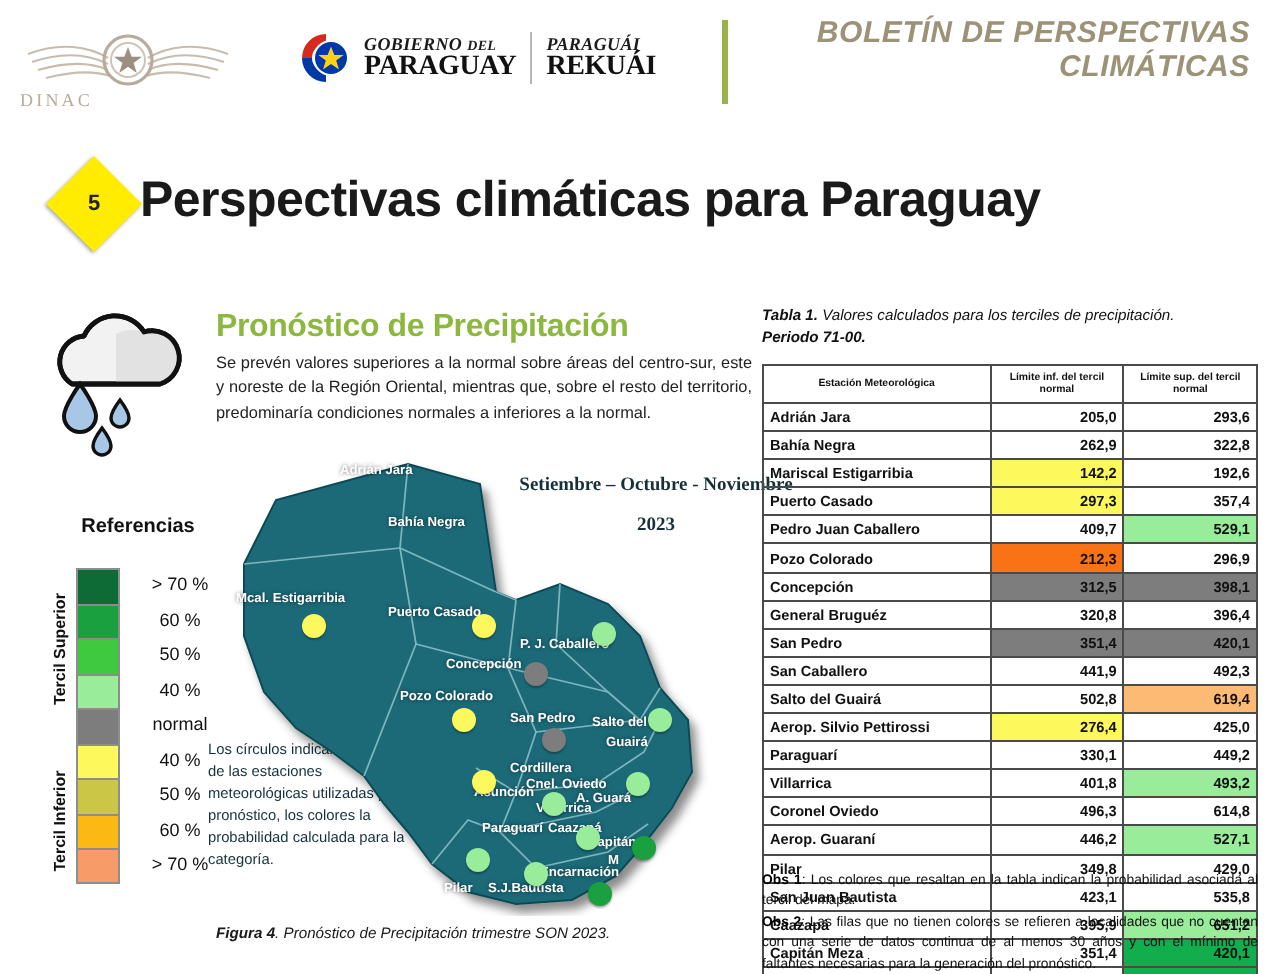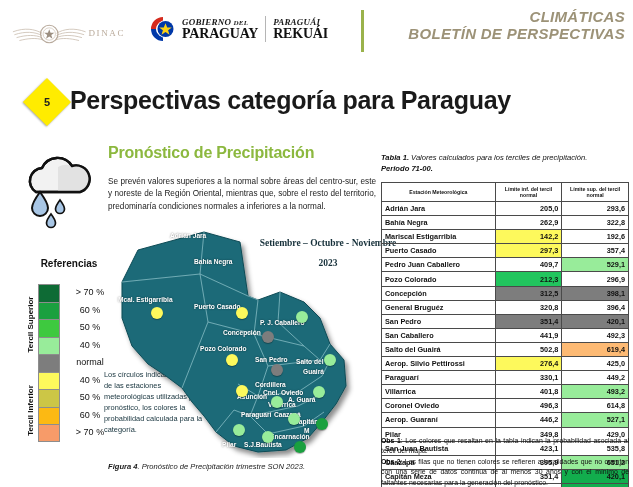--- a/index.html
+++ b/index.html
@@ -10,21 +10,21 @@
     color:#1a1a1a;
     overflow:hidden;
     position:relative;
   }
   .page{position:relative;width:633px;height:487px;}
 
   
   .header{position:absolute;left:0;top:0;width:633px;height:62px;}
   .dinac-logo{
     position:absolute;left:10px;top:6px;width:115px;height:56px;
-    display:flex;flex-direction:row;align-items:center;justify-content:center;
+    display:flex;flex-direction:column;align-items:flex-start;justify-content:center;
   }
   .dinac-wings{width:108px;height:34px;position:relative;}
   .dinac-name{
     font-family:"Liberation Serif",serif;font-size:9px;letter-spacing:1.6px;
     color:#b9aa9a;margin-top:-2px;
   }
   .gov-logo{position:absolute;left:150px;top:13px;height:32px;display:flex;align-items:center;gap:6px;}
   .gov-emblem{width:26px;height:26px;position:relative;flex:0 0 auto;}
   .gov-text{display:flex;align-items:center;gap:7px;}
   .gov-block{line-height:1.0;font-family:"Liberation Serif",serif;}
@@ -59,21 +59,21 @@
     position:absolute;left:54px;top:2px;
     font-size:25px;font-weight:bold;color:#1a1a1a;letter-spacing:-.3px;
     white-space:nowrap;
   }
 
   
   .rain-icon{position:absolute;left:16px;top:152px;width:82px;height:86px;}
 
   
   .fc-head{
-    position:absolute;left:108px;top:144px;
+    position:absolute;left:108px;top:155px;
     font-size:16px;font-weight:bold;color:#8cb83f;letter-spacing:-.2px;
   }
   .fc-body{
     position:absolute;left:108px;top:176px;width:268px;
     font-size:8.2px;line-height:1.52;color:#222;text-align:justify;
   }
 
   
   .ref-title{
     position:absolute;left:24px;top:258px;width:90px;text-align:center;
@@ -189,29 +189,29 @@
         <div class="gov-divider"></div>
         <div class="gov-block">
           <div class="gov-l1">PARAGUÁI</div>
           <div class="gov-l2">REKUÁI</div>
         </div>
       </div>
     </div>
 
     <div class="banner">
       <div class="banner-bar"></div>
+      <div class="banner-t">BOLETÍN DE PERSPECTIVAS</div>
       <div class="banner-t">CLIMÁTICAS</div>
-      <div class="banner-t">BOLETÍN DE PERSPECTIVAS</div>
     </div>
   </div>
 
   <div class="title-row">
     <div class="badge"></div>
     <div class="badge-num">5</div>
-    <div class="main-title">Perspectivas categoría para Paraguay</div>
+    <div class="main-title">Perspectivas climáticas para Paraguay</div>
   </div>
 
   <svg class="rain-icon" viewBox="0 0 82 86">
     <path d="M20 40 A13 13 0 0 1 26 16 A17 17 0 0 1 56 14 A13 13 0 0 1 64 40 Z" fill="#f2f2f2" stroke="#111" stroke-width="2.4" stroke-linejoin="round"></path>
     <path d="M42 15 A17 17 0 0 1 56 14 A13 13 0 0 1 64 40 L42 40 Z" fill="#e2e2e2" stroke="none"></path>
     <path d="M20 40 A13 13 0 0 1 26 16 A17 17 0 0 1 56 14 A13 13 0 0 1 64 40 Z" fill="none" stroke="#111" stroke-width="2.4" stroke-linejoin="round"></path>
     <path d="M24 40 C24 40 16 51 16 56 a8 8 0 0 0 16 0 C32 51 24 40 24 40 Z" fill="#a8c6e5" stroke="#111" stroke-width="2"></path>
     <path d="M44 48 C44 48 39.5 54 39.5 57 a4.5 4.5 0 0 0 9 0 C48.5 54 44 48 44 48 Z" fill="#a8c6e5" stroke="#111" stroke-width="1.7"></path>
     <path d="M35 62 C35 62 30.5 68 30.5 71 a4.5 4.5 0 0 0 9 0 C39.5 68 35 62 35 62 Z" fill="#a8c6e5" stroke="#111" stroke-width="1.7"></path>
   </svg>
@@ -366,21 +366,21 @@
           <td class="num" style="background: rgb(253, 249, 92);">297,3</td>
           <td class="num">357,4</td>
         </tr>
         <tr>
           <td class="station">Pedro Juan Caballero</td>
           <td class="num">409,7</td>
           <td class="num" style="background: rgb(152, 236, 154);">529,1</td>
         </tr>
         <tr>
           <td class="station">Pozo Colorado</td>
-          <td class="num" style="background: #22c55e;">212,3</td>
+          <td class="num" style="background: #f97316;">212,3</td>
           <td class="num">296,9</td>
         </tr>
         <tr>
           <td class="station">Concepción</td>
           <td class="num" style="background: rgb(125, 125, 125);">312,5</td>
           <td class="num" style="background: rgb(125, 125, 125);">398,1</td>
         </tr>
         <tr>
           <td class="station">General Bruguéz</td>
           <td class="num">320,8</td>

